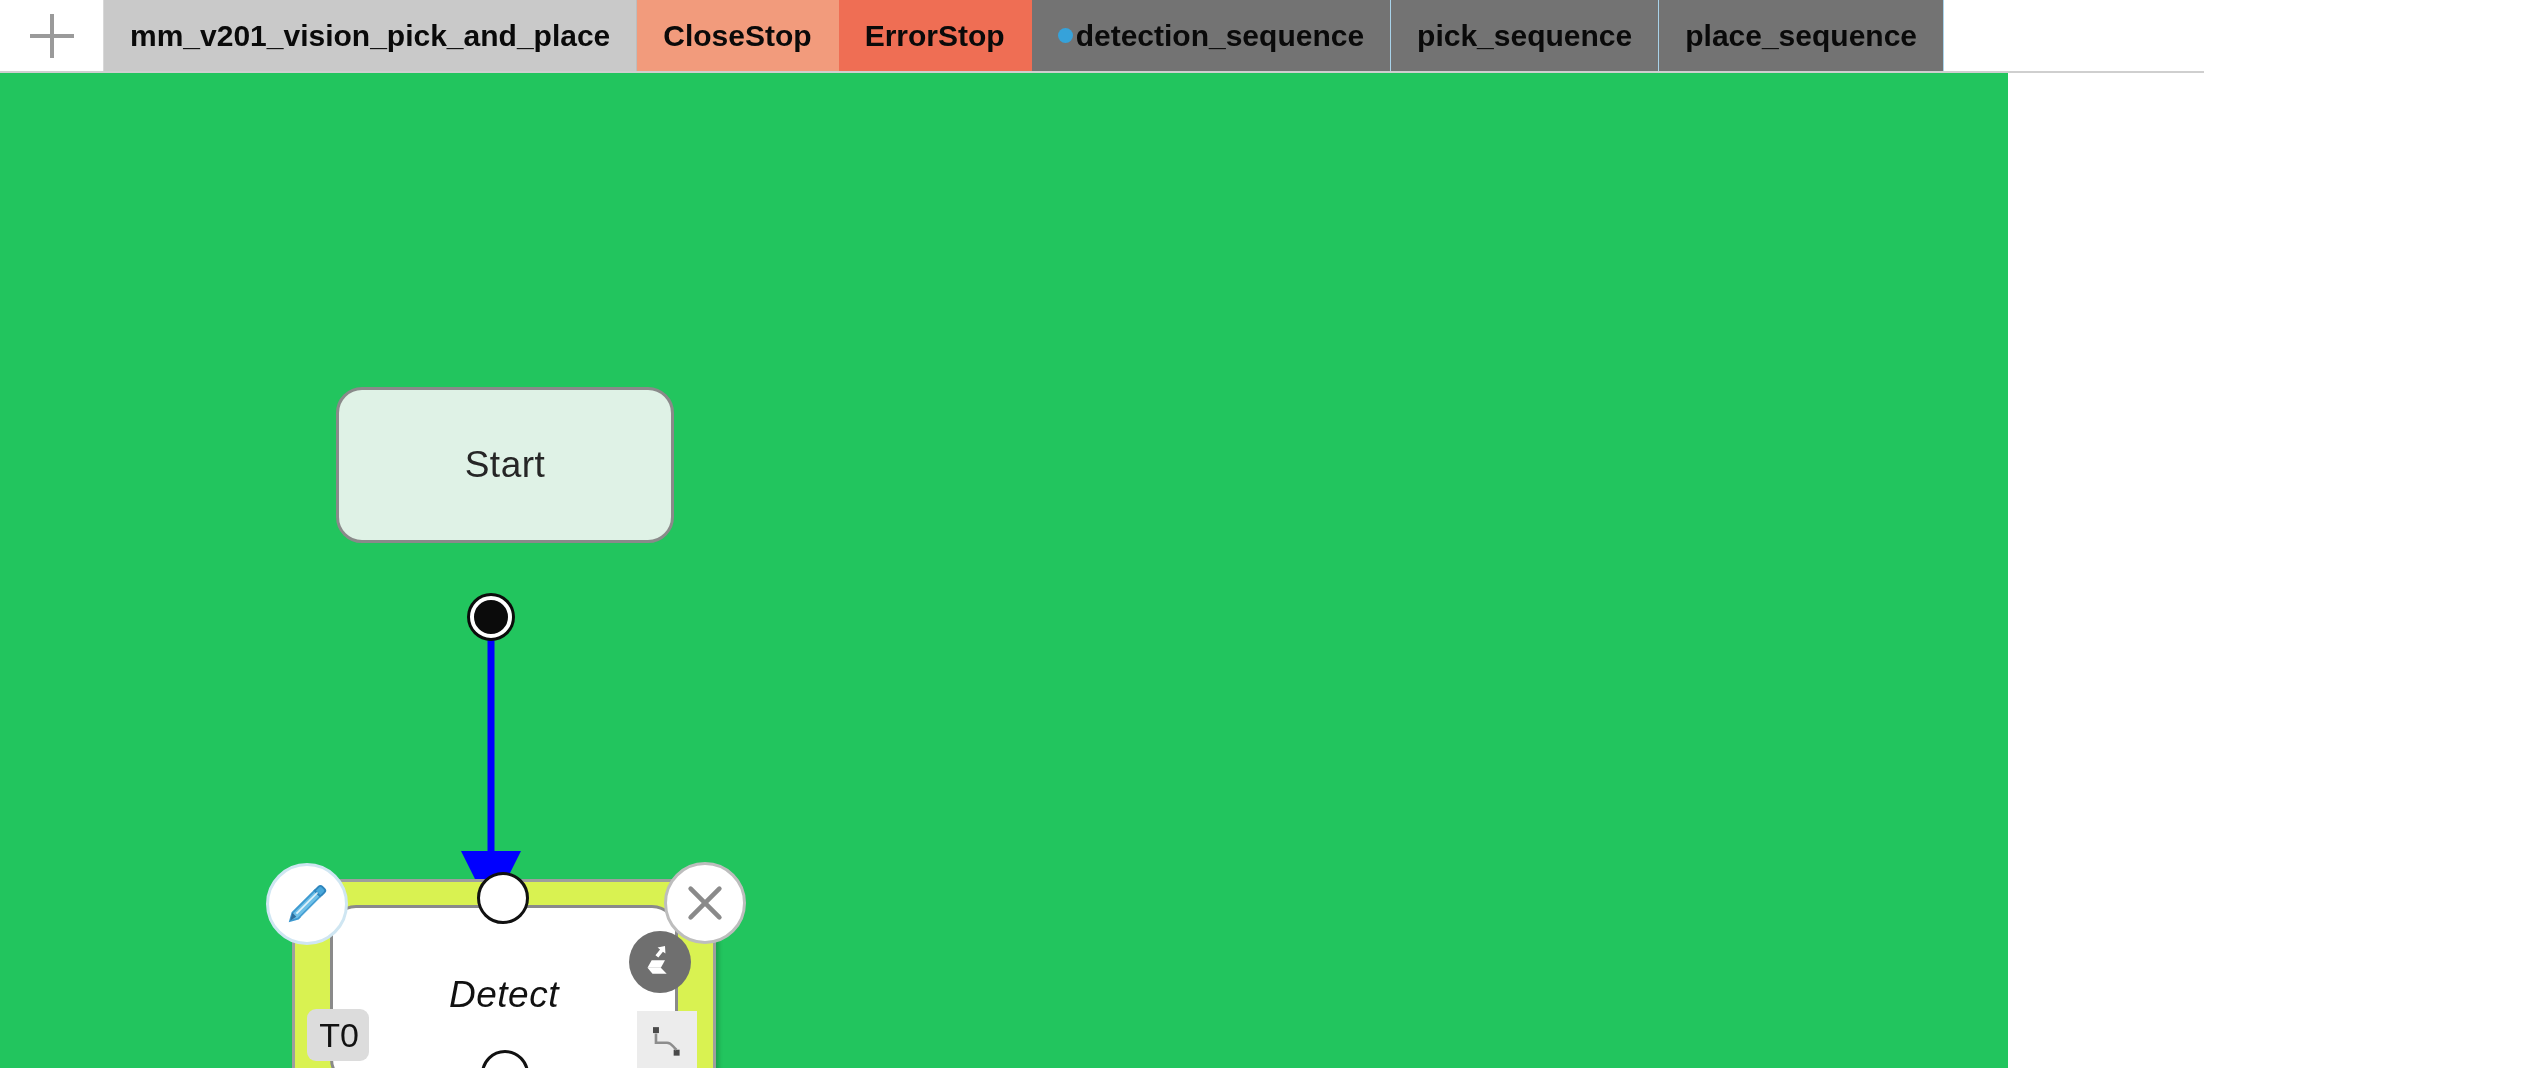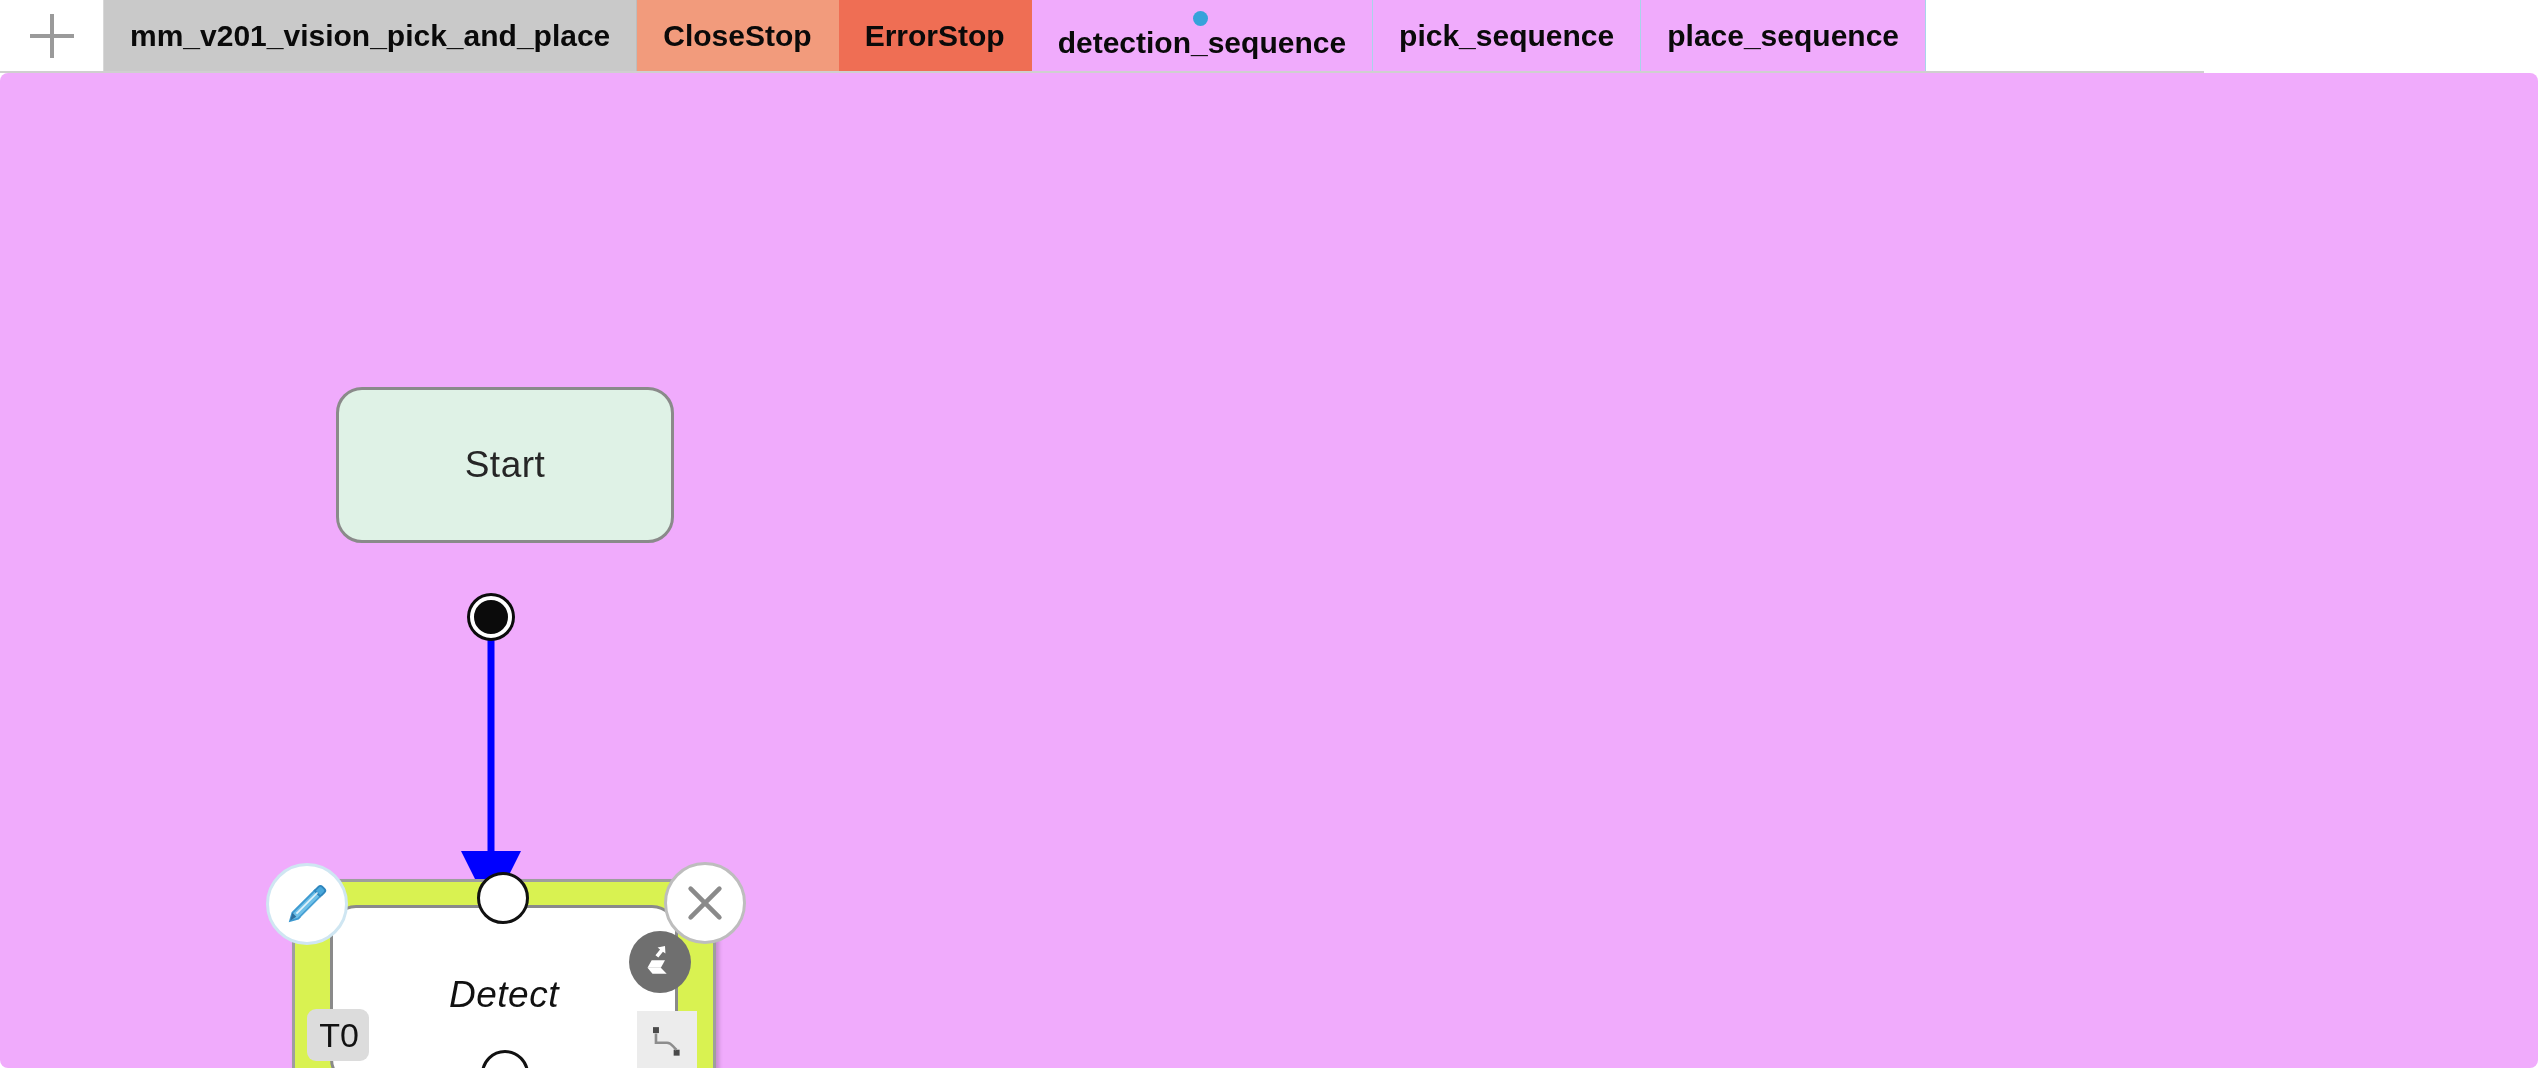--- a/index.html
+++ b/index.html
@@ -65,38 +65,37 @@
     font-weight: bold;
     color: #0a0a0a;
     white-space: nowrap;
     cursor: pointer;
     border-right: 1px solid rgba(255,255,255,0.35);
     user-select: none;
   }
   .tab.kind-project   { background: #c9c9c9; border-right-color: #bdbdbd; }
   .tab.kind-warn      { background: #f29b7c; border-right-color: #f29b7c; align-items: center; }
   .tab.kind-error     { background: #ef6e54; border-right-color: #ef6e54; }
-  .tab.kind-sequence  { background: #f0abfc; border-right-color: #a9d3ea; flex-direction: column; }
+  .tab.kind-sequence  { background: #737373; border-right-color: #a9d3ea; }
 
   .tab .dirty-dot {
     width: 15px; height: 15px;
     border-radius: 50%;
     background: #36a2da;
     margin-right: 3px;
     flex: 0 0 auto;
   }
 
   
   #canvas {
     position: absolute;
     left: 0; top: 73px;
-    width: 2538px; height: 995px;
-    background: #f0abfc;
+    width: 2008px; height: 995px;
+    background: #22c55e;
     overflow: hidden;
-    border-radius: 8px;
   }
 
   
   #node-start {
     position: absolute;
     left: 336px; top: 314px;
     width: 338px; height: 156px;
     background: #dff2e6;
     border: 3px solid #8a8a8a;
     border-radius: 26px;

